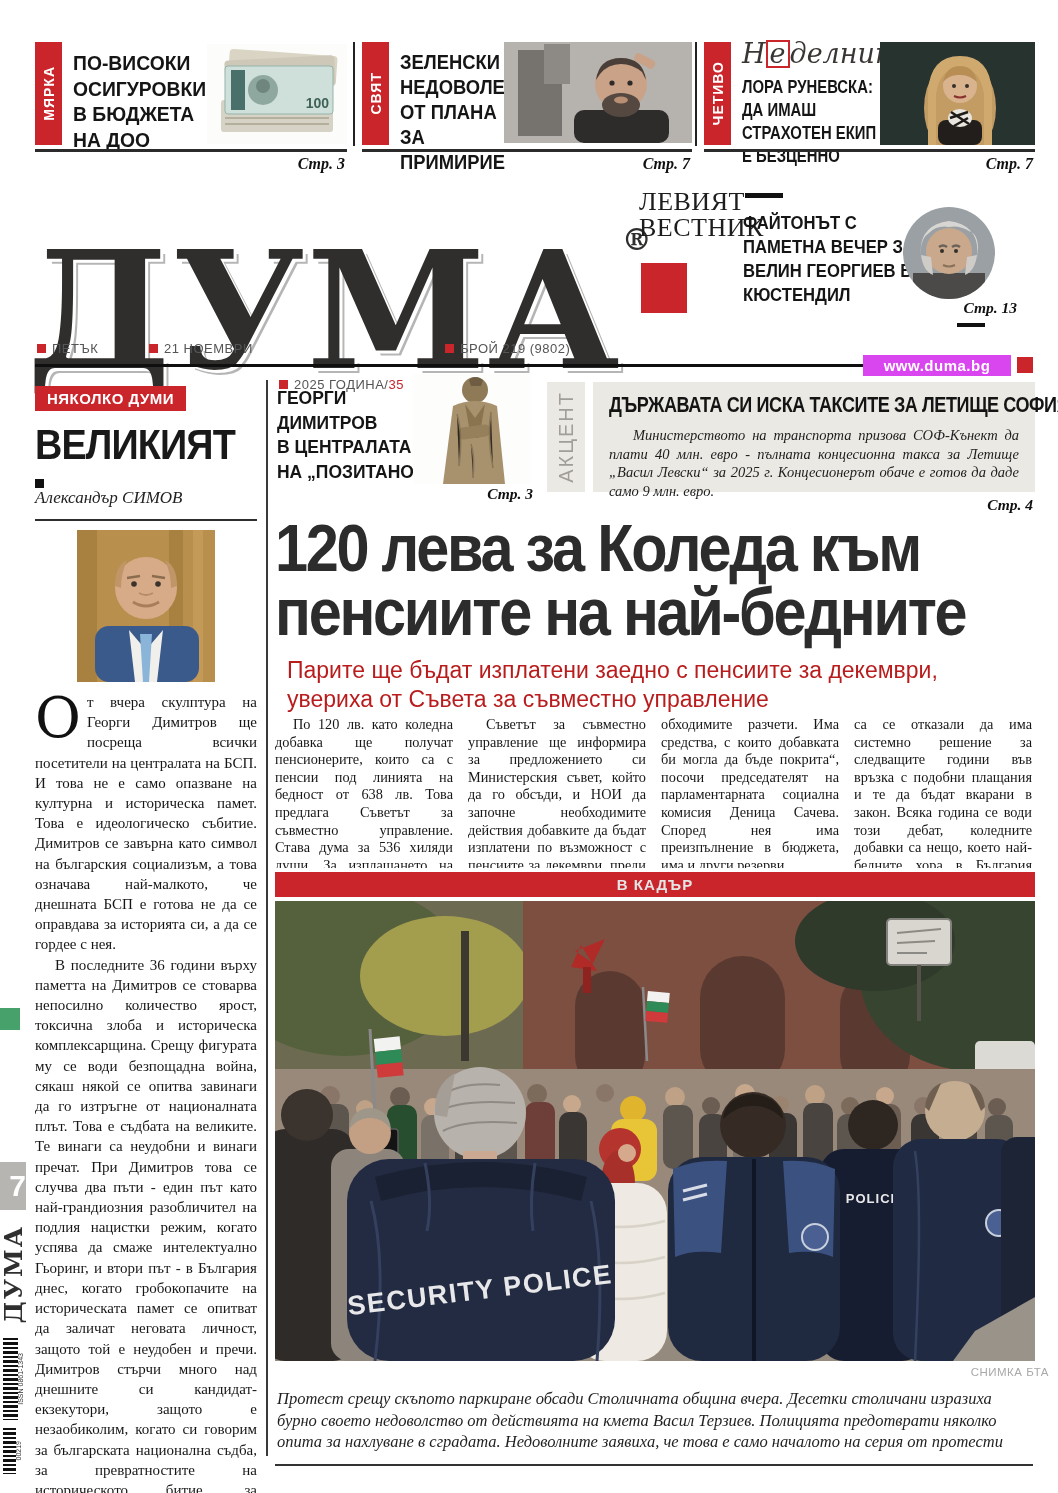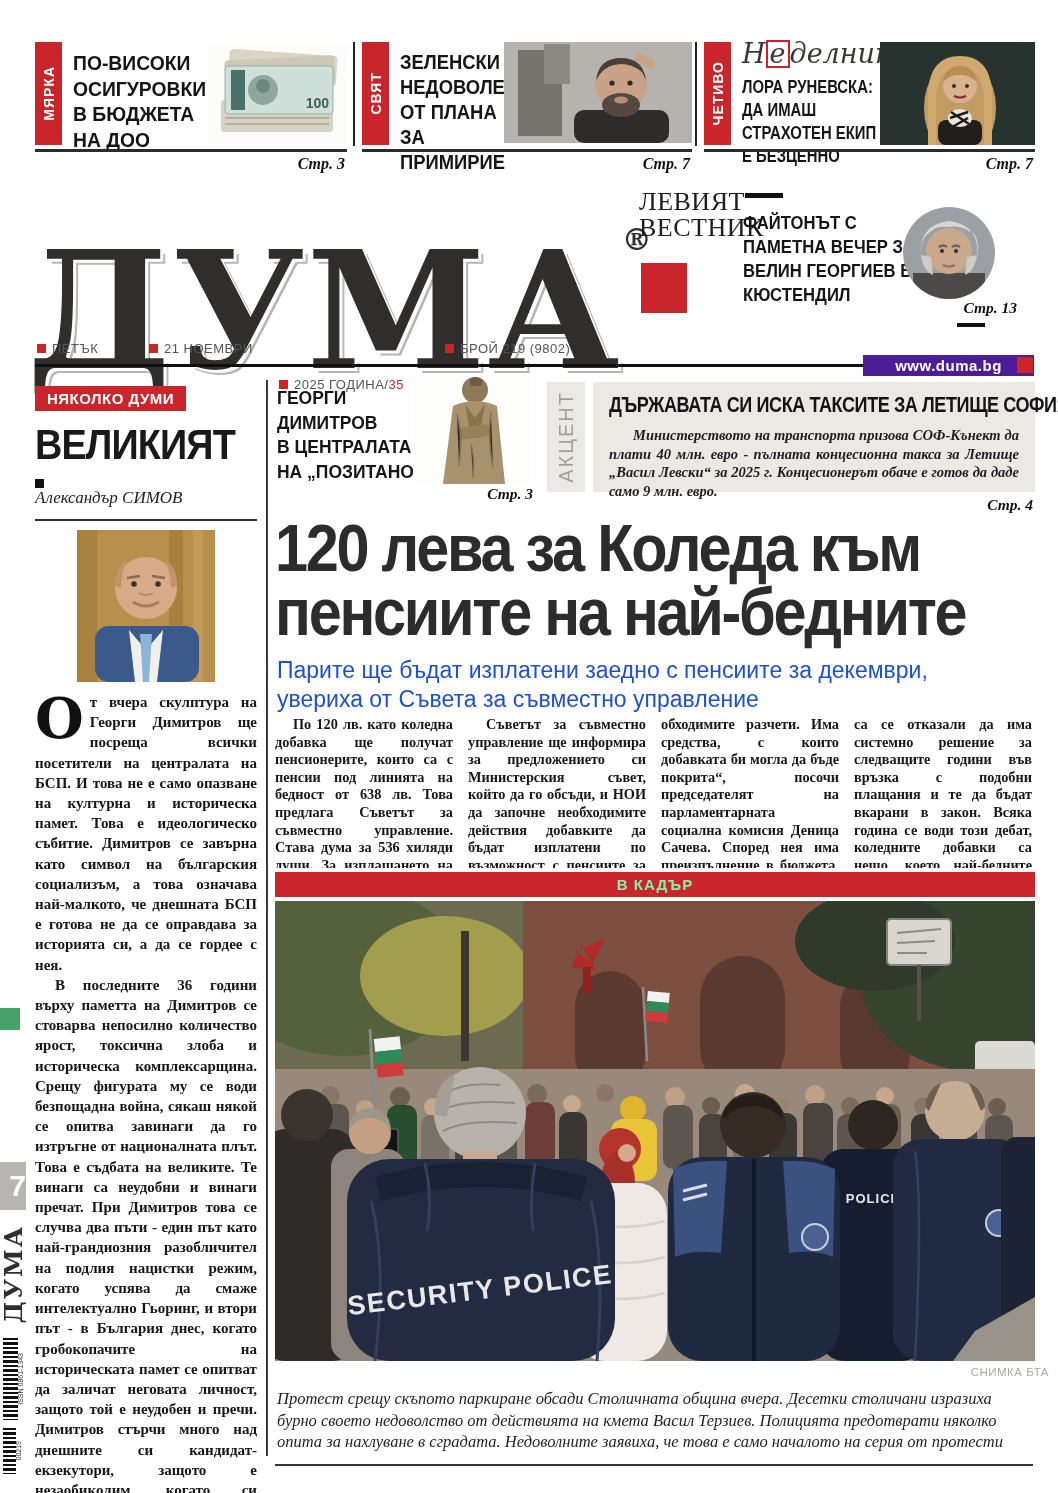--- a/index.html
+++ b/index.html
@@ -9,21 +9,21 @@
   .sans{font-family:"Liberation Sans",sans-serif;}
   .vtext{writing-mode:vertical-rl;transform:rotate(180deg);}
   .redtag{background:#c9252b;display:flex;align-items:center;justify-content:center;}
   .redtag span{color:#fff;font-family:"Liberation Sans",sans-serif;font-weight:bold;font-size:14px;letter-spacing:1px;}
   .t-head{font-family:"Liberation Sans",sans-serif;font-weight:bold;color:#151515;transform:scaleX(.92);transform-origin:left top;}
   .pageref{font-weight:bold;font-style:italic;font-size:16px;color:#111;text-align:right;}
   .tline{background:#2b2b2b;height:3px;}
   .vdiv{background:#222;width:2px;}
   .graybox{background:#ebe9e4;}
   .cond{transform-origin:left top;}
-  .just{text-align:justify;font-weight:bold;}
+  .just{text-align:justify;}
   .caption-credit{font-family:"Liberation Sans",sans-serif;color:#a9a9a9;font-size:11.5px;letter-spacing:.5px;text-align:right;}
   .barcode{background:repeating-linear-gradient(180deg,#111 0 2px,#fff 2px 4px,#111 4px 7px,#fff 7px 9px);}
   p{margin:0;}
 </style>
 </head>
 <body>
 
 <div class="page">
 
   <div class="abs" style="left:35px;top:42px;width:1000px;height:133px;">
@@ -139,21 +139,21 @@
 
     <div class="sans abs" style="left:2px;top:158px;width:580px;height:18px;font-size:13px;color:#555;letter-spacing:.5px;">
       <span class="abs" style="left:0;top:0;"><span style="display:inline-block;width:9px;height:9px;background:#c9252b;margin-right:6px;"></span><span>ПЕТЪК</span></span>
       <span class="abs" style="left:112px;top:0;"><span style="display:inline-block;width:9px;height:9px;background:#c9252b;margin-right:6px;"></span><span>21 НОЕМВРИ</span></span>
       <span class="abs" style="left:242px;top:0;margin-top:36px;"><span style="display:inline-block;width:9px;height:9px;background:#c9252b;margin-right:6px;"></span><span>2025 ГОДИНА/</span><span style="color:#c9252b;">35</span></span>
       <span class="abs" style="left:408px;top:0;text-align:right;"><span style="display:inline-block;width:9px;height:9px;background:#c9252b;margin-right:6px;"></span><span>БРОЙ 219 (9802)</span></span>
     </div>
     <div class="abs" style="left:582px;top:152px;font-weight:bold;font-style:italic;font-size:19px;color:#111;margin-top:48px;">1 лв. / 0,51 €</div>
 
     <div class="abs" style="left:0;top:181px;width:832px;height:3px;background:#0f0f0f;"></div>
-    <div class="abs sans" style="left:828px;top:172px;width:171px;height:21px;background:#4c1d95;color:#fff;font-weight:bold;font-size:15px;text-align:center;line-height:21px;letter-spacing:.5px;">www.duma.bg</div>
+    <div class="abs sans" style="left:828px;top:172px;width:148px;height:21px;background:#d946ef;color:#fff;font-weight:bold;font-size:15px;text-align:center;line-height:21px;letter-spacing:.5px;">www.duma.bg</div>
     <div class="abs" style="left:982px;top:174px;width:16px;height:16px;background:#c9252b;"></div>
   </div>
 
   <div class="abs" style="left:266px;top:380px;width:2px;height:1076px;background:#3a3a3a;"></div>
 
   <div class="abs" style="left:0;top:1008px;width:20px;height:22px;background:#46a26a;"></div>
   <div class="abs sans" style="left:0;top:1162px;width:26px;height:48px;background:#b7b5b1;color:#fff;font-weight:bold;font-size:30px;line-height:48px;text-align:right;">7</div>
   <div class="abs" style="left:0;top:1218px;width:26px;height:112px;display:flex;align-items:center;justify-content:center;">
     <span class="vtext" style="font-family:'DejaVu Serif',serif;font-weight:bold;font-size:25px;letter-spacing:2px;color:#2f2f2f;">ДУМА</span>
   </div>
@@ -227,21 +227,21 @@
     <div class="abs graybox" style="left:318px;top:2px;width:442px;height:110px;padding:10px 16px;box-sizing:border-box;">
       <div class="sans cond" style="font-weight:bold;font-size:22px;letter-spacing:-.5px;color:#141414;width:122%;transform:scaleX(.82);white-space:nowrap;">ДЪРЖАВАТА СИ ИСКА ТАКСИТЕ ЗА ЛЕТИЩЕ СОФИЯ</div>
       <div style="margin-top:8px;font-style:italic;font-size:14.5px;line-height:18.5px;text-indent:24px;color:#1d1d1d;" class="just">Министерството на транспорта призова СОФ-Кънект да плати 40 млн. евро - пълната концесионна такса за Летище „Васил Левски“ за 2025 г. Концесионерът обаче е готов да даде само 9 млн. евро.</div>
     </div>
     <div class="pageref abs" style="left:640px;top:116px;width:118px;font-size:15.5px;">Стр. 4</div>
 
     <div class="abs sans cond" style="left:0;top:136px;width:845px;font-weight:bold;font-size:66px;line-height:64px;letter-spacing:-2.5px;color:#2c2c2c;transform:scaleX(.9);">
       <div>120 лева за Коледа към</div>
       <div>пенсиите на най-бедните</div>
     </div>
-    <div class="abs sans" style="left:2px;top:276px;width:750px;font-size:23px;line-height:29px;color:#1d4ed8;">
+    <div class="abs sans" style="left:12px;top:276px;width:750px;font-size:23px;line-height:29px;color:#b91c1c;">
       <div>Парите ще бъдат изплатени заедно с пенсиите за декември,</div>
       <div>увериха от Съвета за съвместно управление</div>
     </div>
 
     <div class="abs" style="left:0;top:336px;width:760px;height:152px;display:flex;gap:15px;overflow:hidden;font-size:14.3px;line-height:17.6px;color:#171717;">
       <div class="just" style="width:178px;">
         <p style="text-indent:18px;">По 120 лв. като коледна добавка ще получат пенсионерите, които са с пенсии под линията на бедност от 638 лв. Това предлага Съветът за съвместно управление. Става дума за 536 хиляди души. За изплащането на добавките са необходими около 64 млн. лв.</p>
       </div>
       <div class="just" style="width:178px;">
         <p style="text-indent:18px;">Съветът за съвместно управление ще информира за предложението си Министерския съвет, който да го обсъди, и НОИ да започне необходимите действия добавките да бъдат изплатени по възможност с пенсиите за декември, преди Коледа.</p>
@@ -249,21 +249,21 @@
       </div>
       <div class="just" style="width:178px;">
         <p>обходимите разчети. Има средства, с които добавката би могла да бъде покрита“, посочи председателят на парламентарната социална комисия Деница Сачева. Според нея има преизпълнение в бюджета, има и други резерви.</p>
 
       </div>
       <div class="just" style="width:178px;">
         <p>са се отказали да има системно решение за следващите години във връзка с подобни плащания и те да бъдат вкарани в закон. Всяка година се води този дебат, коледните добавки са нещо, което най-бедните хора в България заслужават, подчерта Сачева.</p>
       </div>
     </div>
 
-    <div class="abs sans" style="left:0;top:492px;width:760px;height:25px;background:#c9252b;color:#86efac;font-weight:bold;font-size:15px;letter-spacing:1px;text-align:center;line-height:25px;">В КАДЪР</div>
+    <div class="abs sans" style="left:0;top:492px;width:760px;height:25px;background:#c9252b;color:#e5e5e5;font-weight:bold;font-size:15px;letter-spacing:1px;text-align:center;line-height:25px;">В КАДЪР</div>
 
     <svg class="abs" style="left:0;top:521px;" width="760" height="460" viewBox="0 0 760 460" preserveAspectRatio="none">
       <rect width="760" height="460" fill="#948a7d"></rect>
 
       <rect x="0" y="0" width="760" height="195" fill="#6d6a52"></rect>
       <ellipse cx="70" cy="70" rx="120" ry="85" fill="#55603c"></ellipse>
       <ellipse cx="170" cy="75" rx="85" ry="60" fill="#a39d4e"></ellipse>
       <rect x="186" y="30" width="8" height="130" fill="#3c3830"></rect>
       <rect x="248" y="0" width="430" height="190" fill="#7d4f41"></rect>
       <rect x="300" y="70" width="70" height="120" rx="35" fill="#5a3a30"></rect>

